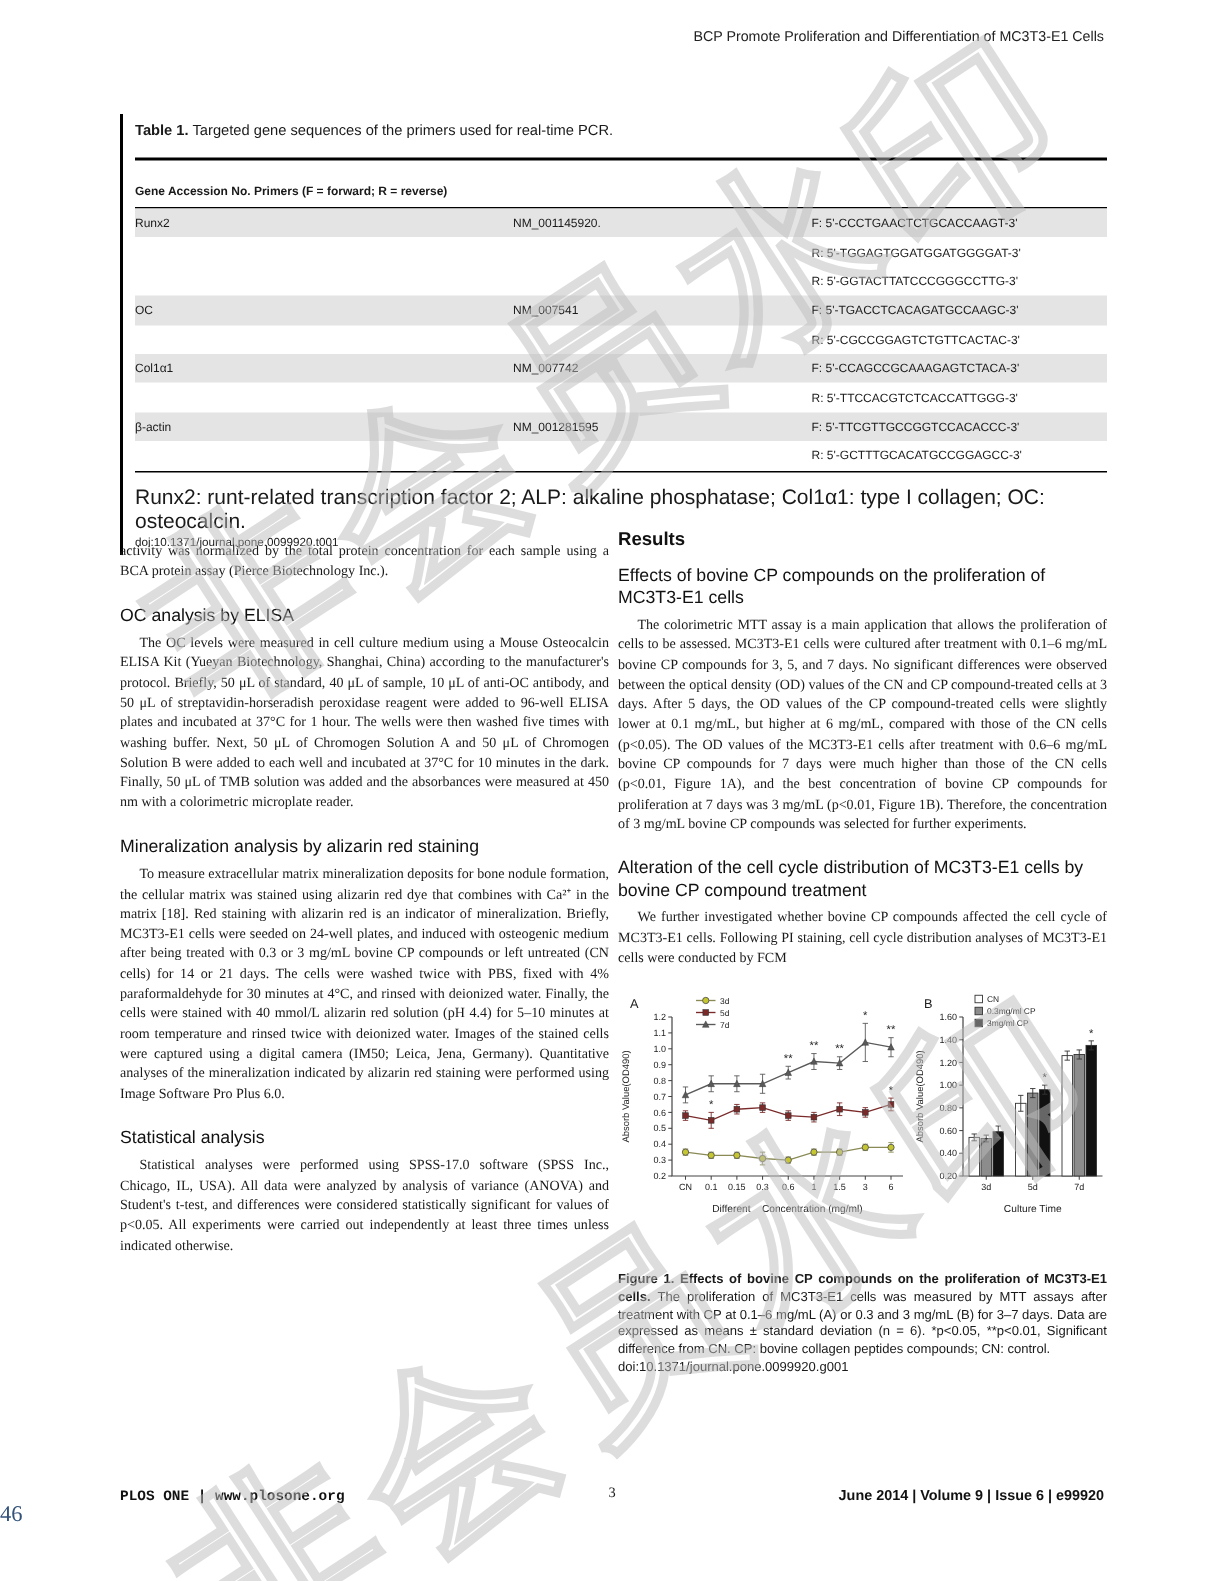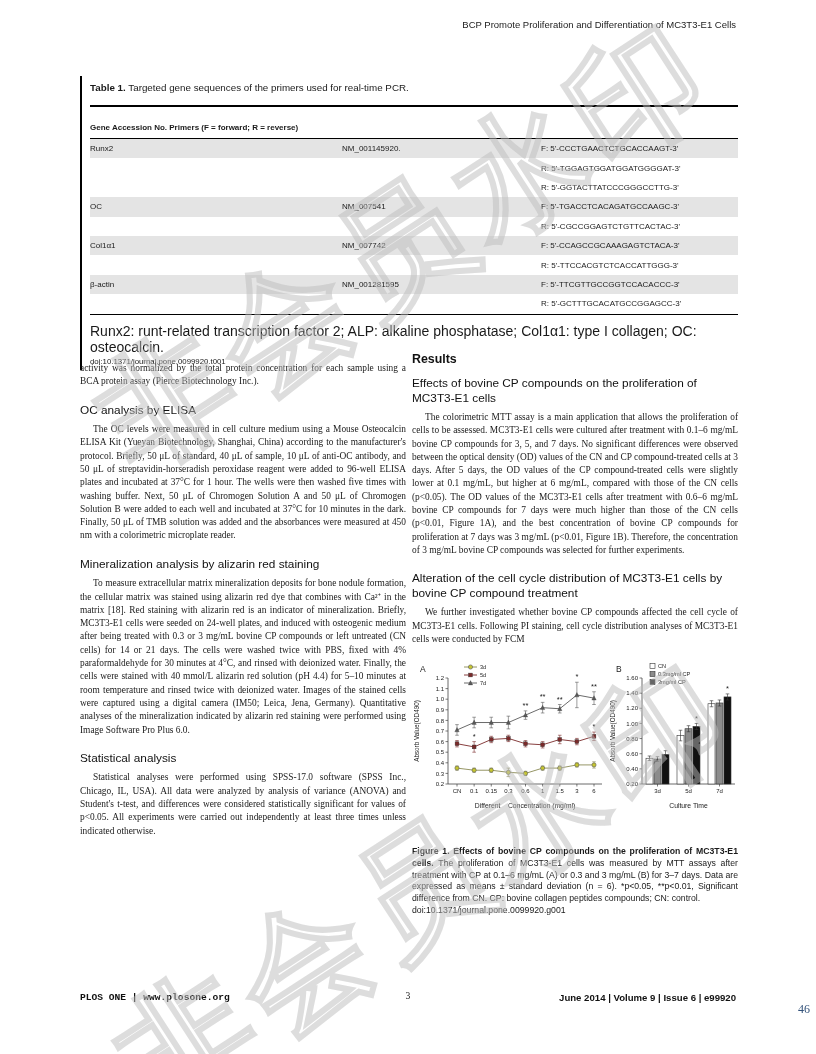--- a/index.html
+++ b/index.html
@@ -37,21 +37,21 @@
   .fig-label{position:absolute;top:2px;left:8px;font-family:"Liberation Sans",sans-serif;
         font-size:8.5px;color:#222;}
   .caption{font-family:"Liberation Sans",sans-serif;font-size:8.7px;line-height:11.7px;
         text-align:justify;margin-top:6px;}
   .caption b{font-weight:bold;}
   .caption-doi{font-family:"Liberation Sans",sans-serif;font-size:8.7px;line-height:11.7px;}
   
   .footer-left{position:absolute;left:80px;top:992px;font-family:Liberation Mono, monospace;
         font-size:9.6px;font-weight:bold;color:#111;}
   .footer-page{position:absolute;left:0;right:0;top:990px;text-align:center;font-size:9.6px;}
-  .footer-page2{position:absolute;left:0;right:6px;top:1002px;text-align:right;font-size:12px;
+  .footer-page2{position:absolute;left:0;right:6px;top:1002px;text-align:left;font-size:15px;
         color:#33527a;}
   .footer-right{position:absolute;right:80px;top:992px;font-family:"Liberation Sans",sans-serif;
         font-size:9.6px;font-weight:bold;color:#111;}
   
   .wm{position:absolute;font-family:"Liberation Sans",sans-serif;font-size:130px;font-weight:700;
         letter-spacing:10px;white-space:nowrap;color:transparent;
         -webkit-text-stroke:2px rgba(187,187,187,0.5);transform:rotate(-33deg);
         pointer-events:none;z-index:6;line-height:1;}
   .wm1{left:55px;top:180px;}
   .wm2{left:75px;top:820px;}

